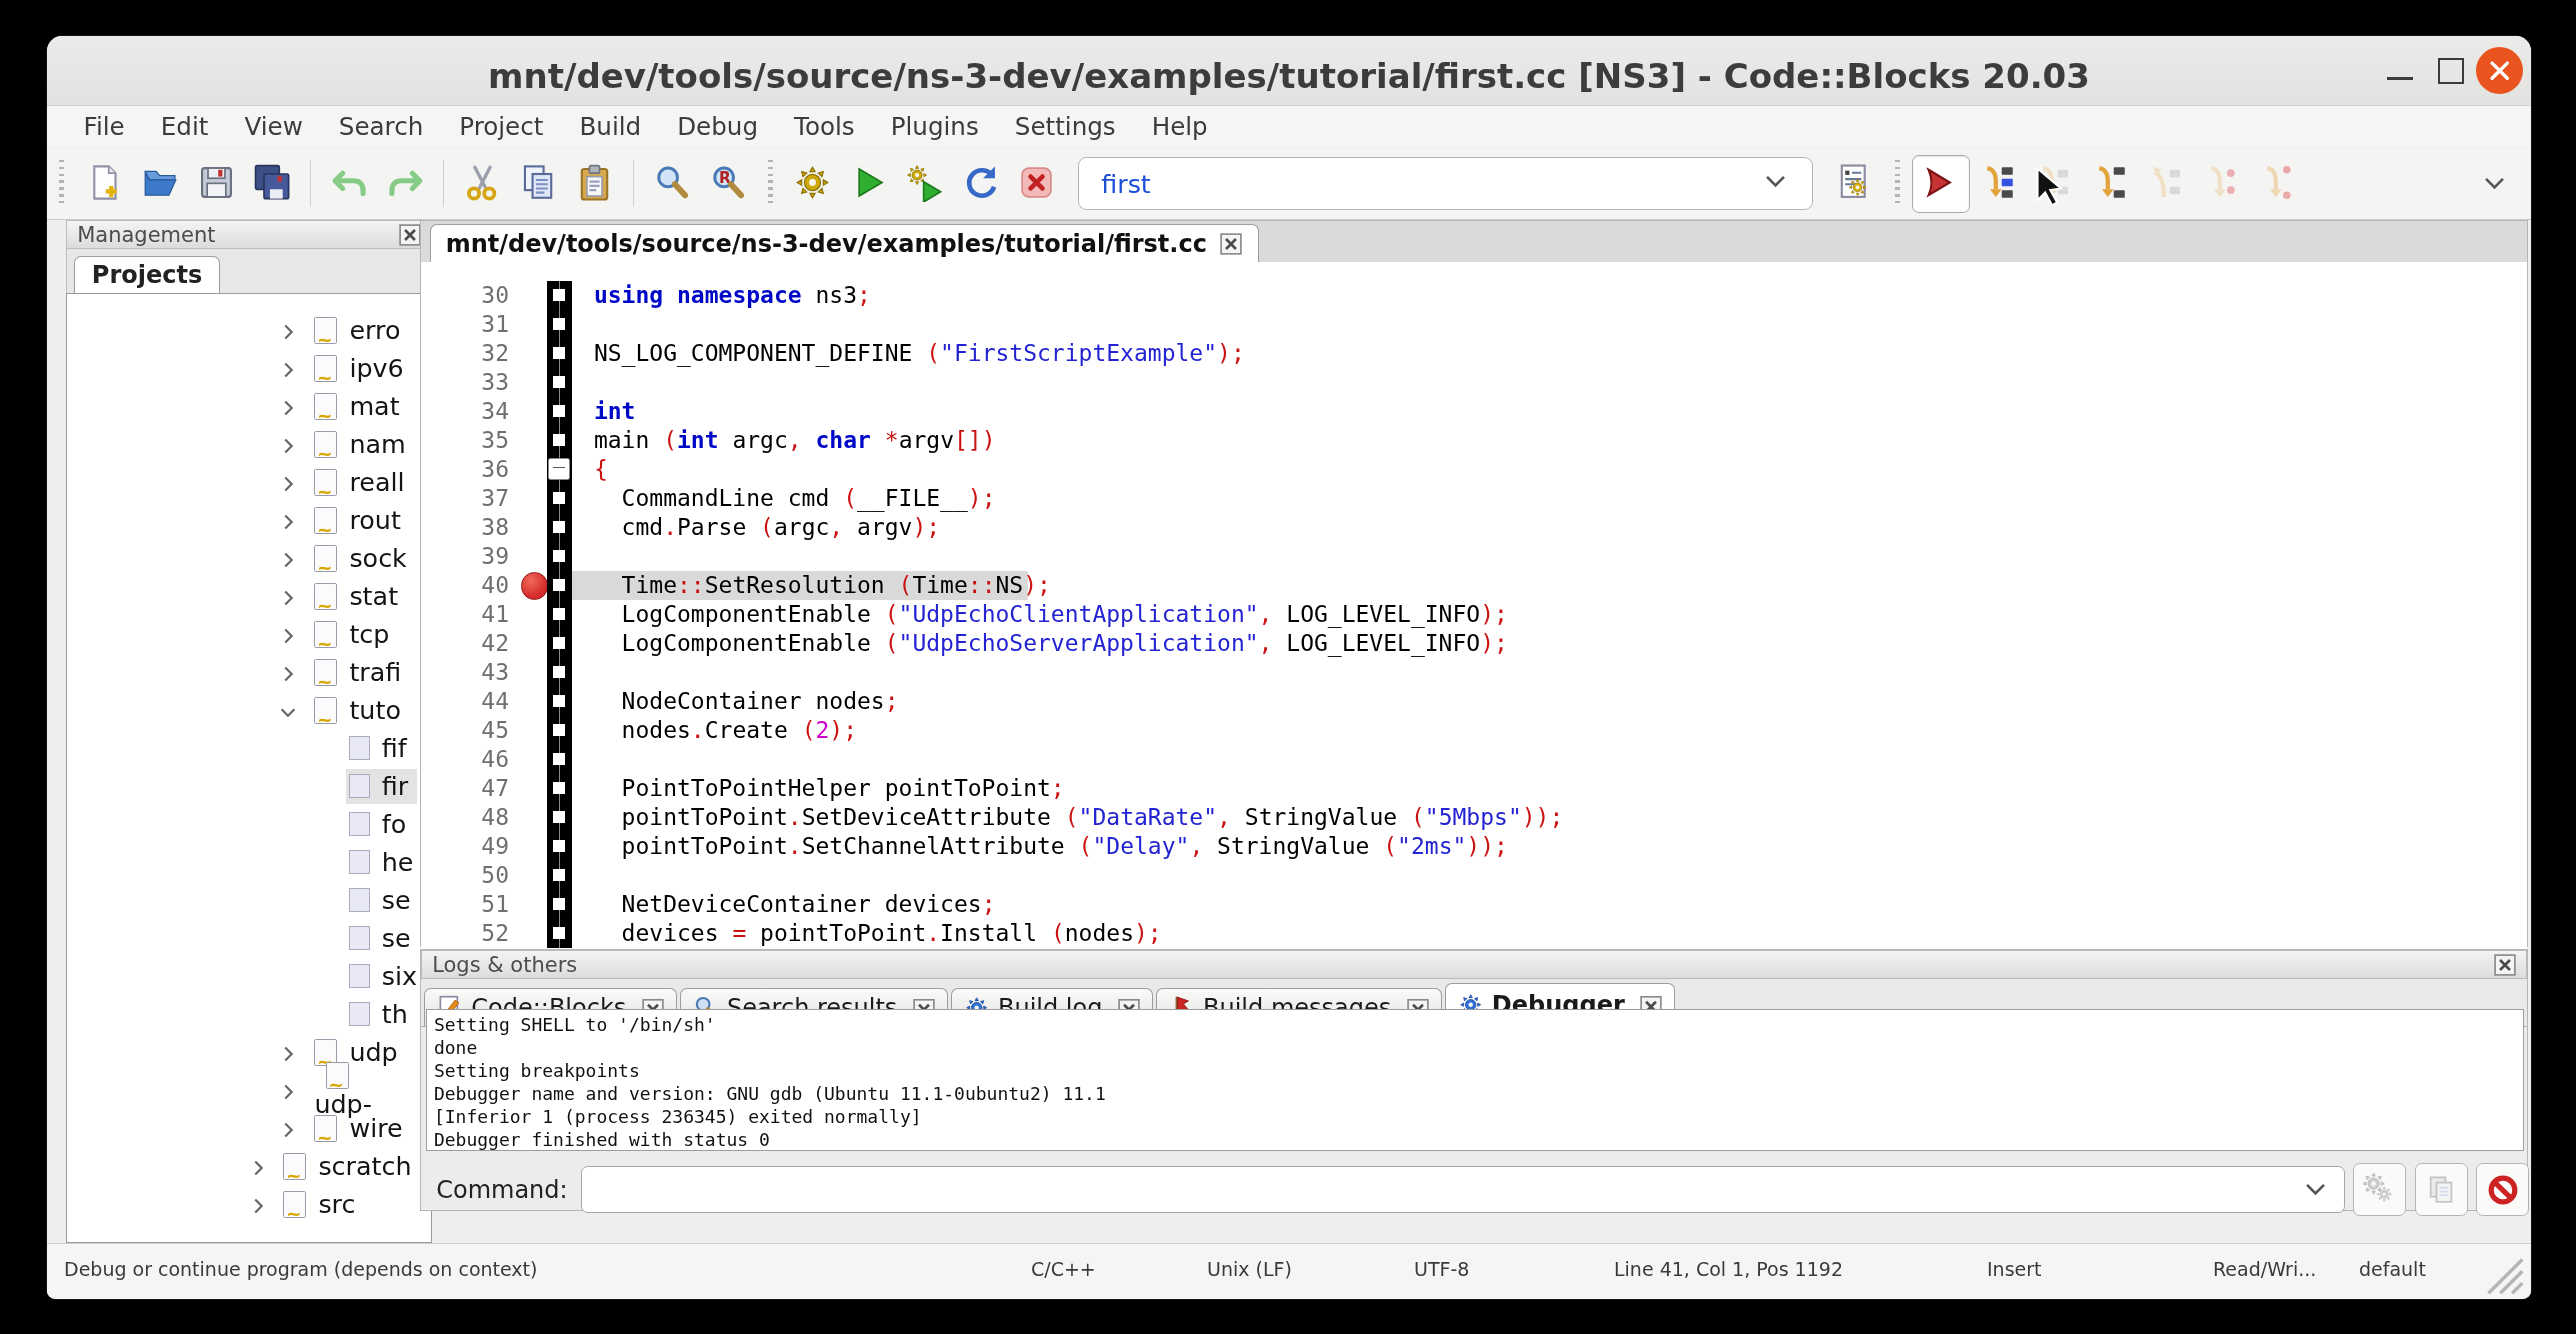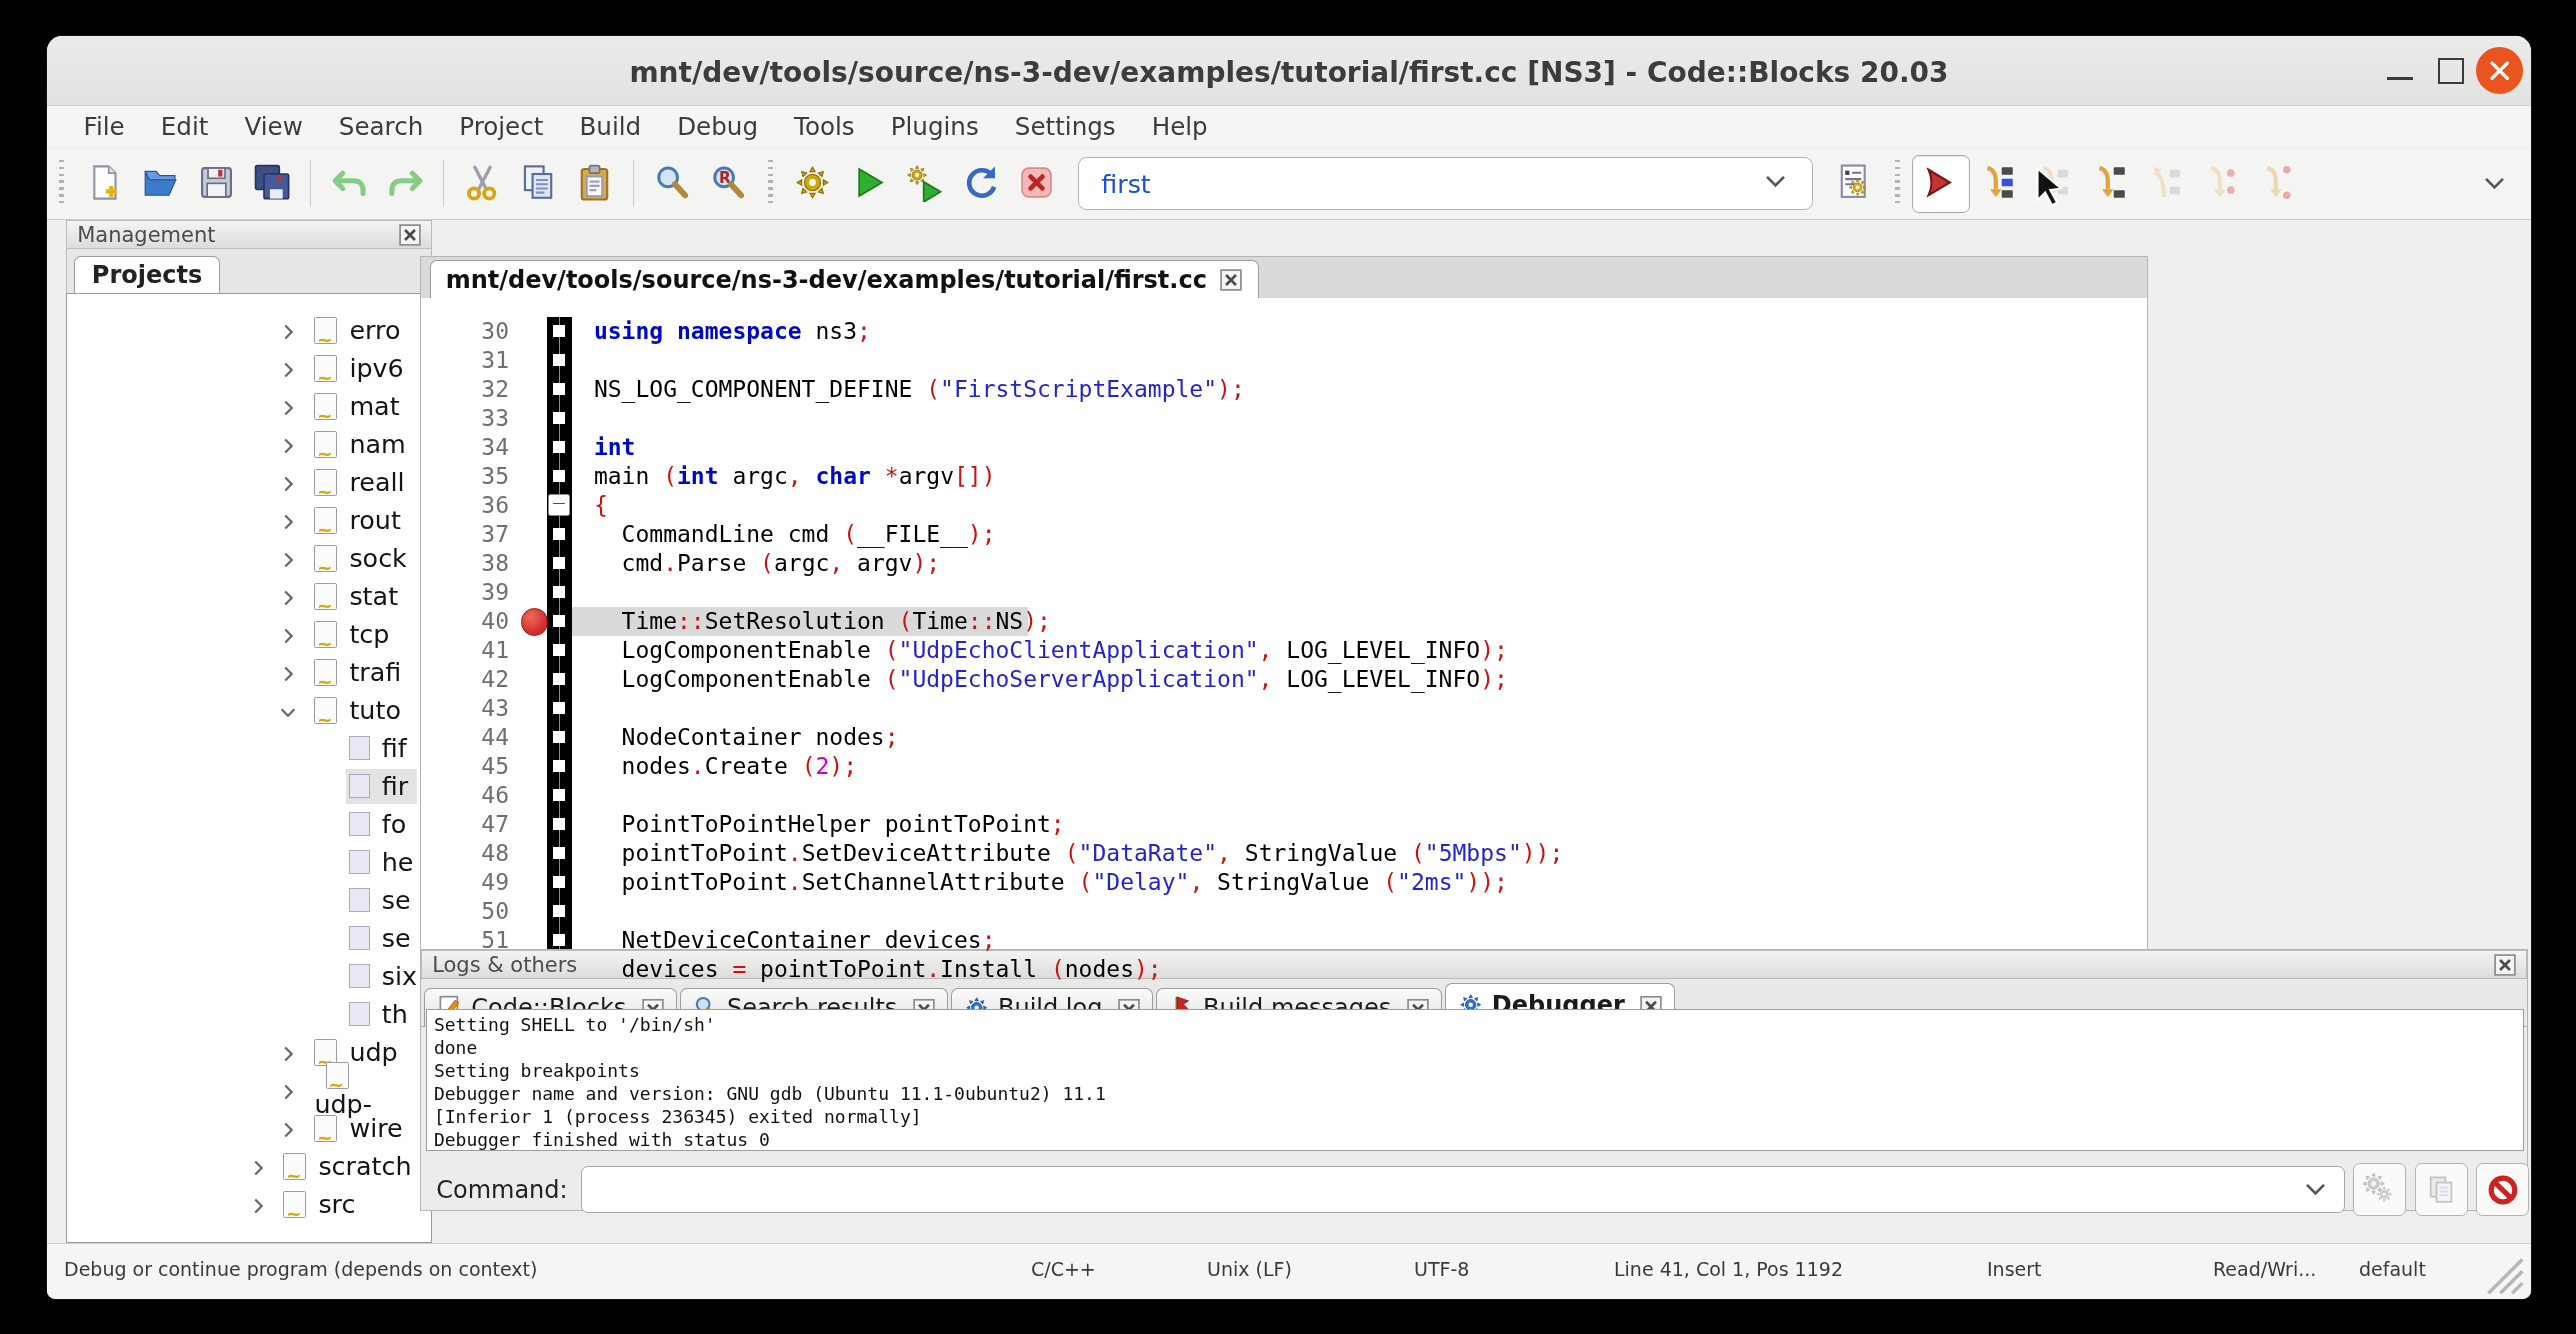--- a/index.html
+++ b/index.html
@@ -1,20 +1,20 @@
 <!DOCTYPE html>
 <html style="--kw: #0008c8; --str: #2323d2; --num: #cc00cc; --op: #cc1111; --bp: #d62c2c; --hl: #d9d9d9; --close_btn: #E9541F;font-size:13.5px"><head>
 <meta charset="utf-8">
 <style>
   html,body{margin:0;padding:0;background:#000;}
   body{width:2576px;height:1335px;position:relative;font-family:"DejaVu Sans","Liberation Sans",sans-serif;overflow:hidden;}
   #window{position:absolute;left:47px;top:36px;width:2484px;height:1263px;background:#efeeec;border-radius:15.2px 15.2px 8.5px 8.5px;overflow:hidden;box-shadow:0 0 0 0.8px #1a1a1a;}
   
   #titlebar{position:absolute;left:0;top:0;width:100%;height:69px;background:linear-gradient(#ebebe9,#e2e2e0);border-bottom:0.8px solid #cfcfcd;}
-  #title{position:absolute;left:0;right:0;top:20.3px;text-align:center;font-size:28px;font-weight:bold;color:#3c3c3c;}
+  #title{position:absolute;left:0;right:0;top:20.3px;text-align:center;font-size:34px;font-weight:bold;color:#3c3c3c;}
   .winbtn{position:absolute;top:18.6px;width:32px;height:32px;}
   #btn-min{left:2337px;} #btn-min div{position:absolute;left:3.4px;top:22px;width:25.4px;height:3.4px;background:#3c3c3c;}
   #btn-max{left:2388px;} #btn-max div{position:absolute;left:3.4px;top:3.4px;width:22px;height:22px;border:2.5px solid #3c3c3c;}
   #btn-close{left:2429px;top:11px;width:47px;height:47px;border-radius:50%;background:var(--close_btn,#E9541F);}
   #btn-close svg{position:absolute;left:11px;top:11px;}
   
   #menubar{position:absolute;left:0;top:70px;width:100%;height:41px;background:#f5f5f3;display:flex;align-items:center;padding-left:18.6px;box-sizing:border-box;}
   .menu-item{font-size:24.6px;color:#3b3b3b;padding:0 18px;height:100%;display:flex;align-items:center;}
   
   #toolbar{position:absolute;left:0;top:112px;width:100%;height:72px;background:#f4f4f2;border-bottom:0.8px solid #c9c9c7;display:flex;align-items:center;box-sizing:border-box;}
@@ -44,21 +44,21 @@
   .trow .tchev{position:absolute;width:22px;height:22px;}
   .trow .tchev svg{width:22px;height:22px;}
   .node-ico{width:23px;height:27px;position:relative;background:#fbfbfd;border:1.7px solid #9a9aa8;border-radius:1.7px;margin-right:12px;flex:0 0 auto;box-sizing:border-box;}
   .node-ico::after{content:"~";position:absolute;left:1.7px;bottom:-7.6px;color:#d8a800;font-weight:bold;font-size:18.6px;}
   .file-ico{width:20.3px;height:24px;background:#e9e9f6;border:1.7px solid #a9a9c0;margin-right:12px;flex:0 0 auto;box-sizing:border-box;}
   .selwrap{display:flex;align-items:center;padding:2.5px 8.5px 2.5px 3.4px;}
   .trow.sel .selwrap{background:#e3e3e3;}
   
   #rightcol{position:absolute;left:373px;top:0;width:2108px;height:1023px;}
   
-  #editor-nb{position:absolute;left:0;top:0;width:1728px;height:727px;background:#fff;border:0.8px solid #b5b5b3;box-sizing:border-box;margin-top:36px;}
+  #editor-nb{position:absolute;left:0;top:0;width:2108px;height:727px;background:#fff;border:0.8px solid #b5b5b3;box-sizing:border-box;}
   #editor-tabrow{height:41px;background:#dadad8;border-bottom:0.8px solid #a8a8a6;display:flex;}
   #editor-tab{display:inline-flex;align-items:center;background:#fff;border:0.8px solid #9d9d9b;border-bottom:none;border-radius:6.8px 6.8px 0 0;margin-left:8.5px;margin-top:3.4px;padding:0 15.2px;font-size:24px;font-weight:600;color:#111;}
   #editor-tab .xbox{margin-left:13.5px;}
   #code{position:absolute;left:0;top:41px;width:100%;height:684px;overflow:hidden;background:#fff;padding-top:18.6px;}
   .crow{height:29px;display:flex;position:relative;font-family:"DejaVu Sans Mono","Liberation Mono",monospace;font-size:23px;line-height:29px;}
   .crow .lnum{width:88px;text-align:right;padding-right:13.5px;color:#6f6f6f;flex:0 0 auto;}
   .crow .bpm{width:24px;position:relative;flex:0 0 auto;}
   .crow .bpm .bp{position:absolute;left:-1.7px;top:1.7px;width:25.4px;height:25.4px;border-radius:50%;background:radial-gradient(circle at 35% 30%,#ef6a5a,var(--bp,#d62c2c) 65%);border:0.8px solid #8c1410;}
   .crow .fold{width:25.4px;background:#000;position:relative;flex:0 0 auto;}
   .crow .fold::before{content:"";position:absolute;left:12px;top:0;bottom:0;width:1.7px;background:#8a8a8a;}

